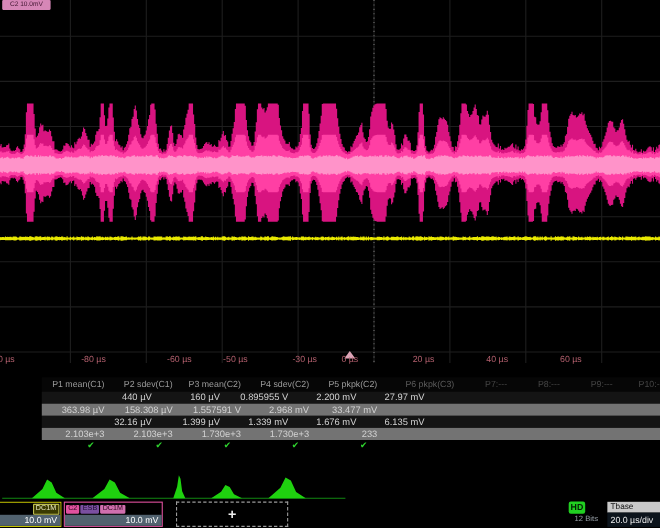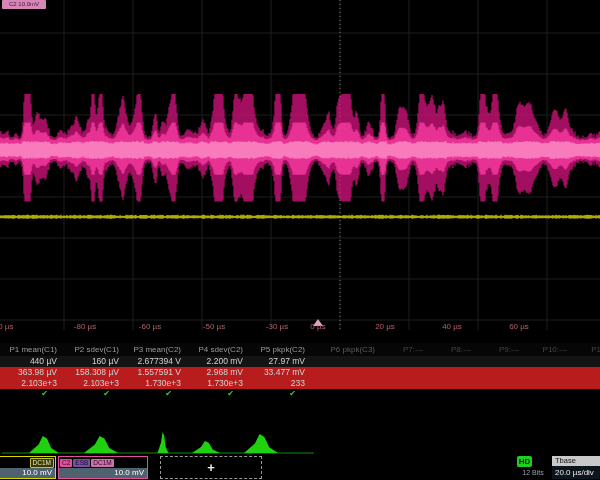--- a/index.html
+++ b/index.html
@@ -13,27 +13,27 @@
   
   .axis{position:absolute;left:0;top:319px;width:600px;height:16px;z-index:2;}
   .axis span{position:absolute;top:3px;font-size:8px;color:#b4606e;transform:translateX(-50%);
              white-space:nowrap;}
   .trig-marker{position:absolute;left:313px;top:0;width:0;height:0;
                border-left:5px solid transparent;border-right:5px solid transparent;
                border-bottom:7px solid #dca4b6;}
   
   .measure{position:absolute;left:0;top:343px;width:600px;height:88px;}
   .mrow{display:grid;grid-template-columns:62px 62px 62px 62px 62px 70px 48px 48px 48px 48px 48px;
-        height:11px;line-height:11px;}
+        height:11px;line-height:11px;margin-left:38px;}
   .mhead{height:13px;line-height:13px;background:#060606;}
   .th{color:#9b9b9b;font-size:8px;text-align:right;padding-right:5px;white-space:nowrap;overflow:hidden;}
   .th.semi{color:#5c5c5c;text-align:right;}
   .th.dim{color:#454545;}
-  .odd{background:#141414;}
-  .even{background:#b91c1c;}
+  .odd{background:#141414;padding-left:43px;}
+  .even{background:#737373;}
   .td{color:#d2d2d2;font-size:8.5px;text-align:right;padding-right:5px;white-space:nowrap;}
   .mcheck{height:9px;line-height:9px;background:#000;}
   .ck{color:#2ed32e;font-size:8px;text-align:right;padding-right:14px;}
   
   #histicons{position:absolute;left:0;top:431px;display:block;}
   
   .bbar{position:absolute;left:0;top:455px;width:600px;height:25px;background:#000;}
   .clip{position:absolute;overflow:hidden;}
   .c1clip{left:0;top:1px;width:56px;height:23px;}
   .c1box{position:absolute;right:0;top:0;width:95px;height:21px;border:1px solid #d9d900;}
@@ -84,21 +84,21 @@
       <path d="M0 138.0V160.8M1 137.4V161.4M2 138.7V160.2M3 138.6V160.3M4 138.5V160.4M5 138.5V160.4M6 137.8V160.9M7 137.7V161.1M8 137.2V161.5M9 139.0V159.9M10 139.7V159.2M11 140.0V159.0M12 139.7V159.3M13 139.9V159.1M14 139.5V159.4M15 138.6V160.2M16 138.2V160.6M17 138.9V160.0M18 139.3V159.6M19 140.2V158.8M20 140.1V158.9M21 139.2V159.7M22 137.6V161.2M23 133.8V164.6M24 125.8V171.7M25 122.6V174.7M26 122.6V174.7M27 122.6V174.7M28 122.6V174.7M29 122.6V174.7M30 122.6V174.7M31 126.5V171.2M32 131.8V166.4M33 134.9V163.6M34 134.4V164.1M35 133.5V164.9M36 131.3V166.9M37 129.9V168.1M38 130.6V167.5M39 130.4V167.6M40 132.7V165.6M41 132.4V165.8M42 132.6V165.6M43 132.9V165.4M44 132.9V165.4M45 132.1V166.1M46 132.6V165.6M47 134.5V163.9M48 136.4V162.3M49 136.4V162.3M50 139.3V159.6M51 139.3V159.7M52 139.5V159.5M53 139.9V159.1M54 140.0V159.0M55 140.1V158.9M56 139.9V159.1M57 139.4V159.5M58 137.9V160.9M59 138.1V160.8M60 137.0V161.7M61 137.1V161.6M62 137.4V161.4M63 138.0V160.8M64 138.6V160.2M65 137.8V160.9M66 138.7V160.2M67 138.9V160.0M68 136.8V161.9M69 137.4V161.3M70 136.4V162.2M71 135.5V163.0M72 135.1V163.4M73 135.5V163.1M74 134.7V163.8M75 132.9V165.4M76 131.3V166.8M77 131.9V166.3M78 133.4V165.0M79 134.5V164.0M80 135.8V162.8M81 135.9V162.7M82 138.3V160.5M83 137.3V161.4M84 137.6V161.2M85 137.2V161.5M86 136.4V162.2M87 134.0V164.4M88 132.7V165.5M89 132.7V165.5M90 131.9V166.3M91 127.6V170.1M92 122.6V174.7M93 122.6V174.7M94 122.6V174.7M95 126.9V170.8M96 130.8V167.3M97 130.7V167.3M98 128.1V169.7M99 124.1V173.3M100 122.6V174.7M101 122.6V174.7M102 122.6V174.7M103 127.7V170.1M104 132.9V165.4M105 136.4V162.2M106 135.6V162.9M107 136.5V162.2M108 137.5V161.2M109 137.8V161.0M110 138.7V160.2M111 138.2V160.6M112 139.7V159.3M113 138.7V160.2M114 138.3V160.5M115 137.4V161.3M116 136.3V162.3M117 134.0V164.4M118 131.7V166.5M119 131.2V166.9M120 128.3V169.5M121 127.4V170.3M122 124.6V172.9M123 123.3V174.0M124 125.2V172.4M125 128.3V169.6M126 130.3V167.7M127 131.5V166.6M128 133.9V164.5M129 134.9V163.5M130 135.3V163.3M131 134.4V164.1M132 133.9V164.5M133 132.4V165.8M134 130.8V167.2M135 128.4V169.5M136 126.8V170.8M137 123.1V174.2M138 122.6V174.7M139 122.6V174.7M140 122.6V174.7M141 124.8V172.7M142 130.0V168.0M143 133.7V164.7M144 137.3V161.4M145 139.1V159.8M146 139.0V159.9M147 139.8V159.2M148 140.3V158.7M149 139.3V159.7M150 140.1V158.9M151 139.4V159.5M152 137.4V161.4M153 135.1V163.4M154 132.4V165.8M155 130.9V167.2M156 130.6V167.5M157 133.4V164.9M158 136.9V161.8M159 138.1V160.7M160 137.4V161.4M161 135.7V162.9M162 133.8V164.6M163 133.6V164.8M164 134.1V164.3M165 134.1V164.3M166 135.1V163.4M167 132.1V166.1M168 130.4V167.6M169 127.8V170.0M170 126.4V171.3M171 124.9V172.6M172 122.6V174.7M173 122.6V174.7M174 122.6V174.7M175 122.6V174.7M176 126.7V171.0M177 130.1V167.9M178 135.0V163.5M179 137.7V161.1M180 139.2V159.7M181 139.3V159.6M182 139.2V159.8M183 139.1V159.8M184 138.9V160.0M185 138.1V160.7M186 137.4V161.4M187 136.9V161.8M188 136.6V162.0M189 137.4V161.4M190 136.7V161.9M191 137.7V161.1M192 137.4V161.4M193 138.3V160.5M194 138.1V160.7M195 137.6V161.2M196 138.2V160.6M197 138.4V160.4M198 138.3V160.5M199 135.9V162.7M200 136.3V162.3M201 135.1V163.4M202 133.8V164.5M203 132.7V165.6M204 134.3V164.1M205 134.1V164.3M206 135.9V162.7M207 136.5V162.2M208 138.4V160.5M209 138.3V160.6M210 136.2V162.4M211 133.6V164.7M212 131.6V166.6M213 129.4V168.6M214 124.7V172.8M215 122.6V174.7M216 122.6V174.7M217 122.6V174.7M218 122.6V174.7M219 122.6V174.7M220 122.6V174.7M221 122.6V174.7M222 122.6V174.7M223 123.4V173.9M224 128.6V169.2M225 132.4V165.8M226 134.5V163.9M227 136.1V162.5M228 136.7V162.0M229 138.0V160.8M230 137.9V160.9M231 136.6V162.1M232 132.8V165.5M233 129.5V168.5M234 124.7V172.8M235 122.6V174.7M236 122.6V174.7M237 122.6V174.7M238 124.1V173.3M239 124.7V172.8M240 124.2V173.2M241 125.9V171.7M242 125.2V172.3M243 124.0V173.4M244 122.6V174.7M245 122.6V174.7M246 122.6V174.7M247 122.6V174.7M248 122.6V174.7M249 122.6V174.7M250 122.6V174.7M251 122.6V174.7M252 122.6V174.7M253 123.1V174.2M254 127.9V169.9M255 130.7V167.4M256 132.3V165.9M257 134.5V163.9M258 135.5V163.1M259 136.1V162.5M260 137.2V161.5M261 137.3V161.4M262 137.3V161.4M263 136.6V162.0M264 138.4V160.5M265 138.9V160.0M266 139.0V159.9M267 139.4V159.5M268 139.3V159.6M269 138.2V160.6M270 138.7V160.2M271 138.0V160.8M272 136.6V162.1M273 133.7V164.7M274 131.5V166.6M275 125.4V172.1M276 122.6V174.7M277 122.6V174.7M278 122.6V174.7M279 122.6V174.7M280 122.6V174.7M281 126.4V171.2M282 133.9V164.5M283 137.7V161.1M284 138.8V160.1M285 139.2V159.7M286 139.0V159.9M287 138.4V160.5M288 137.1V161.6M289 135.3V163.3M290 132.7V165.6M291 129.9V168.1M292 127.1V170.6M293 122.8V174.5M294 122.6V174.7M295 122.6V174.7M296 122.6V174.7M297 122.6V174.7M298 122.6V174.7M299 122.6V174.7M300 122.6V174.7M301 122.6V174.7M302 122.6V174.7M303 122.6V174.7M304 122.6V174.7M305 122.6V174.7M306 124.5V172.9M307 128.0V169.8M308 131.1V167.0M309 133.6V164.7M310 135.5V163.0M311 137.3V161.4M312 138.3V160.5M313 138.7V160.2M314 139.7V159.3M315 139.9V159.1M316 140.4V158.7M317 139.9V159.1M318 140.1V158.9M319 138.1V160.7M320 138.5V160.3M321 137.2V161.5M322 136.3V162.4M323 135.5V163.1M324 134.3V164.1M325 134.1V164.3M326 133.2V165.2M327 131.2V166.9M328 130.4V167.6M329 129.6V168.4M330 133.1V165.2M331 135.0V163.5M332 135.6V163.0M333 136.7V162.0M334 136.4V162.3M335 134.9V163.6M336 132.0V166.2M337 127.3V170.4M338 125.6V171.9M339 124.2V173.2M340 123.3V174.0M341 122.9V174.4M342 122.7V174.6M343 122.6V174.7M344 122.6V174.7M345 122.6V174.7M346 122.6V174.7M347 122.6V174.7M348 122.6V174.7M349 122.6V174.7M350 122.6V174.7M351 124.6V172.9M352 128.9V169.0M353 131.4V166.8M354 131.8V166.4M355 131.8V166.4M356 129.5V168.4M357 130.2V167.9M358 132.1V166.1M359 134.1V164.3M360 137.5V161.3M361 139.3V159.7M362 139.5V159.5M363 139.3V159.6M364 139.0V159.9M365 137.2V161.5M366 137.9V160.9M367 135.4V163.2M368 133.9V164.5M369 133.9V164.5M370 134.8V163.7M371 136.2V162.4M372 136.1V162.5M373 136.9V161.8M374 139.6V159.3M375 139.6V159.4M376 139.9V159.1M377 139.9V159.1M378 139.5V159.4M379 137.8V161.0M380 133.1V165.2M381 125.7V171.8M382 122.6V174.7M383 122.6V174.7M384 122.6V174.7M385 126.7V171.0M386 134.5V163.9M387 138.1V160.7M388 139.8V159.2M389 140.0V159.0M390 140.5V158.6M391 140.0V159.0M392 139.5V159.5M393 139.7V159.3M394 139.0V159.9M395 137.7V161.1M396 134.8V163.7M397 133.0V165.3M398 130.4V167.6M399 128.4V169.5M400 127.6V170.2M401 127.9V169.9M402 128.3V169.5M403 127.7V170.1M404 128.1V169.7M405 128.6V169.2M406 129.1V168.8M407 130.4V167.7M408 133.0V165.3M409 134.6V163.9M410 136.4V162.2M411 138.4V160.5M412 138.4V160.4M413 139.8V159.2M414 138.2V160.7M415 138.4V160.4M416 136.4V162.2M417 134.1V164.3M418 130.3V167.7M419 126.2V171.4M420 122.6V174.7M421 122.6V174.7M422 122.6V174.7M423 122.6V174.7M424 122.9V174.3M425 125.3V172.2M426 126.4V171.3M427 127.5V170.2M428 126.8V170.9M429 126.5V171.1M430 125.4V172.2M431 124.1V173.3M432 123.0V174.3M433 124.7V172.8M434 126.8V170.9M435 127.1V170.6M436 130.2V167.8M437 130.3V167.8M438 128.4V169.4M439 127.0V170.7M440 127.4V170.4M441 127.5V170.3M442 126.7V170.9M443 125.3V172.3M444 126.8V170.9M445 130.3V167.7M446 133.0V165.3M447 135.8V162.7M448 136.8V161.8M449 137.4V161.3M450 137.9V160.9M451 138.4V160.4M452 138.5V160.3M453 137.2V161.5M454 139.0V159.9M455 138.1V160.7M456 139.4V159.5M457 139.3V159.6M458 139.5V159.4M459 138.7V160.2M460 139.0V159.9M461 138.8V160.1M462 138.3V160.5M463 138.3V160.5M464 137.9V160.9M465 137.4V161.3M466 137.1V161.6M467 138.5V160.3M468 139.0V159.9M469 137.6V161.2M470 139.3V159.6M471 138.3V160.5M472 139.6V159.4M473 139.8V159.2M474 139.2V159.7M475 139.4V159.5M476 139.0V159.9M477 138.1V160.7M478 135.7V162.8M479 130.7V167.3M480 125.0V172.5M481 122.6V174.7M482 122.6V174.7M483 122.6V174.7M484 122.6V174.7M485 122.8V174.4M486 127.5V170.3M487 127.7V170.1M488 130.0V168.0M489 130.3V167.7M490 130.2V167.8M491 129.1V168.8M492 125.9V171.7M493 122.6V174.7M494 122.6V174.7M495 122.6V174.7M496 122.6V174.7M497 122.6V174.7M498 125.1V172.4M499 129.6V168.3M500 132.9V165.4M501 134.9V163.6M502 137.1V161.6M503 138.1V160.7M504 138.4V160.4M505 138.7V160.2M506 138.7V160.1M507 138.2V160.6M508 138.3V160.5M509 138.5V160.4M510 137.7V161.1M511 138.3V160.5M512 137.4V161.4M513 136.8V161.9M514 134.4V164.1M515 133.8V164.6M516 131.2V166.9M517 128.1V169.7M518 127.1V170.6M519 126.5V171.2M520 125.7V171.9M521 126.8V170.9M522 127.0V170.7M523 126.8V170.8M524 127.7V170.1M525 127.5V170.3M526 127.0V170.7M527 126.3V171.4M528 126.4V171.2M529 125.8V171.8M530 126.9V170.8M531 126.4V171.2M532 128.9V169.0M533 130.4V167.6M534 131.7V166.5M535 132.4V165.8M536 133.3V165.0M537 134.0V164.4M538 134.9V163.6M539 136.2V162.4M540 137.3V161.4M541 137.3V161.5M542 138.8V160.1M543 138.9V160.0M544 139.6V159.4M545 138.3V160.5M546 138.9V160.0M547 138.3V160.5M548 136.5V162.1M549 135.6V162.9M550 134.4V164.1M551 133.1V165.2M552 131.3V166.8M553 129.7V168.3M554 128.9V169.0M555 128.9V169.0M556 129.2V168.7M557 129.3V168.7M558 131.3V166.8M559 131.8V166.4M560 132.9V165.3M561 132.4V165.8M562 132.3V165.9M563 131.3V166.8M564 129.6V168.3M565 128.7V169.2M566 128.4V169.5M567 130.0V168.0M568 132.0V166.2M569 134.2V164.2M570 135.8V162.8M571 136.5V162.1M572 136.2V162.4M573 137.6V161.2M574 138.7V160.2M575 137.6V161.2M576 139.5V159.4M577 139.7V159.2M578 139.1V159.8M579 140.0V159.0M580 140.5V158.6M581 140.2V158.8M582 140.2V158.8M583 139.2V159.7M584 140.5V158.5M585 139.8V159.2M586 140.1V158.9M587 140.0V159.0M588 139.4V159.6M589 138.7V160.2M590 138.4V160.5M591 138.2V160.6M592 138.5V160.3M593 139.8V159.2M594 138.5V160.3M595 140.3V158.8M596 139.5V159.5M597 138.4V160.5M598 139.0V159.9M599 137.8V161.0M600 137.4V161.3" stroke="#ff3fa4" stroke-width="1" fill="none"></path>
       <path d="M0 143.8V156.2M1 143.5V156.5M2 142.8V157.2M3 144.0V156.0M4 143.4V156.6M5 143.5V156.5M6 143.0V157.0M7 142.6V157.4M8 143.4V156.6M9 144.0V156.0M10 144.2V155.8M11 143.3V156.7M12 143.5V156.5M13 144.2V155.8M14 143.4V156.6M15 143.8V156.2M16 143.1V156.9M17 143.0V157.0M18 143.0V157.0M19 144.1V155.9M20 143.8V156.2M21 144.3V155.7M22 142.7V157.3M23 141.6V158.4M24 141.3V158.7M25 141.1V158.9M26 141.8V158.2M27 142.3V157.7M28 141.3V158.7M29 141.5V158.5M30 142.4V157.6M31 142.3V157.7M32 141.0V159.0M33 142.4V157.6M34 142.4V157.6M35 141.2V158.8M36 142.5V157.5M37 141.3V158.7M38 142.3V157.7M39 141.8V158.2M40 142.3V157.7M41 142.1V157.9M42 141.9V158.1M43 142.3V157.7M44 142.4V157.6M45 141.4V158.6M46 141.3V158.7M47 142.4V157.6M48 141.9V158.1M49 142.2V157.8M50 143.2V156.8M51 144.0V156.0M52 144.0V156.0M53 144.2V155.8M54 143.6V156.4M55 143.6V156.4M56 144.6V155.4M57 143.7V156.3M58 143.6V156.4M59 142.6V157.4M60 142.1V157.9M61 143.0V157.0M62 142.3V157.7M63 142.9V157.1M64 142.9V157.1M65 142.3V157.7M66 143.2V156.8M67 143.2V156.8M68 142.9V157.1M69 143.2V156.8M70 143.1V156.9M71 142.9V157.1M72 142.3V157.7M73 141.7V158.3M74 142.0V158.0M75 142.1V157.9M76 142.4V157.6M77 141.3V158.7M78 142.1V157.9M79 141.5V158.5M80 142.4V157.6M81 142.1V157.9M82 143.9V156.1M83 142.4V157.6M84 143.5V156.5M85 142.2V157.8M86 142.3V157.7M87 141.5V158.5M88 142.3V157.7M89 142.2V157.8M90 141.0V159.0M91 142.0V158.0M92 141.4V158.6M93 141.0V159.0M94 141.9V158.1M95 141.5V158.5M96 141.3V158.7M97 141.4V158.6M98 141.8V158.2M99 142.2V157.8M100 141.4V158.6M101 141.0V159.0M102 142.0V158.0M103 141.4V158.6M104 141.5V158.5M105 142.5V157.5M106 142.6V157.4M107 141.8V158.2M108 143.4V156.6M109 142.7V157.3M110 143.6V156.4M111 142.8V157.2M112 143.4V156.6M113 143.8V156.2M114 143.2V156.8M115 142.2V157.8M116 142.1V157.9M117 142.0V158.0M118 142.4V157.6M119 142.4V157.6M120 141.6V158.4M121 141.6V158.4M122 141.0V159.0M123 142.2V157.8M124 142.3V157.7M125 141.5V158.5M126 142.3V157.7M127 142.0V158.0M128 142.3V157.7M129 142.0V158.0M130 141.6V158.4M131 142.4V157.6M132 142.2V157.8M133 141.0V159.0M134 141.9V158.1M135 142.0V158.0M136 141.6V158.4M137 141.1V158.9M138 141.2V158.8M139 142.3V157.7M140 142.3V157.7M141 142.3V157.7M142 141.1V158.9M143 141.2V158.8M144 142.8V157.2M145 143.8V156.2M146 143.1V156.9M147 143.9V156.1M148 143.6V156.4M149 144.2V155.8M150 143.4V156.6M151 143.3V156.7M152 143.0V157.0M153 141.7V158.3M154 141.1V158.9M155 141.8V158.2M156 141.7V158.3M157 141.8V158.2M158 142.7V157.3M159 142.8V157.2M160 143.2V156.8M161 142.1V157.9M162 141.7V158.3M163 141.3V158.7M164 141.5V158.5M165 141.9V158.1M166 142.6V157.4M167 141.3V158.7M168 141.0V159.0M169 141.7V158.3M170 142.1V157.9M171 142.1V157.9M172 141.8V158.2M173 141.3V158.7M174 141.8V158.2M175 142.0V158.0M176 142.4V157.6M177 141.5V158.5M178 142.2V157.8M179 142.7V157.3M180 144.0V156.0M181 142.9V157.1M182 143.5V156.5M183 143.5V156.5M184 143.1V156.9M185 143.6V156.4M186 142.4V157.6M187 143.3V156.7M188 142.1V157.9M189 143.2V156.8M190 142.3V157.7M191 142.6V157.4M192 142.8V157.2M193 143.5V156.5M194 143.8V156.2M195 143.2V156.8M196 143.9V156.1M197 143.8V156.2M198 143.5V156.5M199 142.5V157.5M200 142.5V157.5M201 141.7V158.3M202 141.4V158.6M203 141.7V158.3M204 142.2V157.8M205 142.4V157.6M206 142.3V157.7M207 142.9V157.1M208 143.9V156.1M209 143.4V156.6M210 142.8V157.2M211 141.2V158.8M212 141.6V158.4M213 141.8V158.2M214 141.9V158.1M215 141.3V158.7M216 141.2V158.8M217 142.2V157.8M218 142.1V157.9M219 142.4V157.6M220 142.5V157.5M221 142.0V158.0M222 142.4V157.6M223 142.1V157.9M224 141.7V158.3M225 141.7V158.3M226 141.4V158.6M227 142.2V157.8M228 143.0V157.0M229 143.5V156.5M230 142.8V157.2M231 143.3V156.7M232 142.4V157.6M233 141.9V158.1M234 141.7V158.3M235 141.8V158.2M236 141.9V158.1M237 141.5V158.5M238 141.2V158.8M239 142.2V157.8M240 141.6V158.4M241 141.8V158.2M242 141.5V158.5M243 142.2V157.8M244 141.5V158.5M245 142.1V157.9M246 141.9V158.1M247 142.3V157.7M248 141.4V158.6M249 141.0V159.0M250 141.5V158.5M251 142.3V157.7M252 142.4V157.6M253 141.4V158.6M254 141.3V158.7M255 141.8V158.2M256 141.9V158.1M257 142.3V157.7M258 142.8V157.2M259 143.1V156.9M260 142.6V157.4M261 143.1V156.9M262 143.5V156.5M263 142.7V157.3M264 143.5V156.5M265 143.6V156.4M266 143.9V156.1M267 143.7V156.3M268 143.7V156.3M269 143.7V156.3M270 143.1V156.9M271 143.4V156.6M272 142.1V157.9M273 141.5V158.5M274 141.8V158.2M275 141.6V158.4M276 142.2V157.8M277 141.3V158.7M278 141.7V158.3M279 141.3V158.7M280 141.2V158.8M281 141.7V158.3M282 141.8V158.2M283 143.5V156.5M284 144.1V155.9M285 144.2V155.8M286 143.3V156.7M287 142.9V157.1M288 143.4V156.6M289 142.3V157.7M290 142.1V157.9M291 141.3V158.7M292 142.4V157.6M293 142.3V157.7M294 141.3V158.7M295 141.6V158.4M296 141.5V158.5M297 141.2V158.8M298 142.2V157.8M299 141.2V158.8M300 141.1V158.9M301 142.0V158.0M302 141.7V158.3M303 142.1V157.9M304 142.1V157.9M305 141.6V158.4M306 141.0V159.0M307 141.3V158.7M308 142.3V157.7M309 141.6V158.4M310 142.4V157.6M311 142.9V157.1M312 143.2V156.8M313 143.8V156.2M314 144.4V155.6M315 143.5V156.5M316 144.8V155.2M317 144.4V155.6M318 144.0V156.0M319 143.4V156.6M320 143.1V156.9M321 142.3V157.7M322 142.2V157.8M323 141.7V158.3M324 141.9V158.1M325 141.4V158.6M326 142.5V157.5M327 141.9V158.1M328 141.2V158.8M329 141.7V158.3M330 142.3V157.7M331 142.4V157.6M332 142.7V157.3M333 142.3V157.7M334 142.4V157.6M335 142.3V157.7M336 141.5V158.5M337 141.5V158.5M338 142.3V157.7M339 141.9V158.1M340 142.3V157.7M341 141.2V158.8M342 142.2V157.8M343 141.9V158.1M344 142.4V157.6M345 141.4V158.6M346 141.4V158.6M347 141.2V158.8M348 142.5V157.5M349 142.4V157.6M350 141.4V158.6M351 141.0V159.0M352 142.4V157.6M353 141.4V158.6M354 142.0V158.0M355 142.3V157.7M356 142.4V157.6M357 141.9V158.1M358 141.4V158.6M359 142.4V157.6M360 142.7V157.3M361 143.7V156.3M362 143.9V156.1M363 143.8V156.2M364 143.0V157.0M365 142.3V157.7M366 143.1V156.9M367 142.1V157.9M368 141.6V158.4M369 141.6V158.4M370 141.4V158.6M371 142.6V157.4M372 143.0V157.0M373 142.2V157.8M374 143.5V156.5M375 143.0V157.0M376 144.3V155.7M377 144.0V156.0M378 143.3V156.7M379 142.8V157.2M380 141.7V158.3M381 141.9V158.1M382 141.8V158.2M383 141.2V158.8M384 142.3V157.7M385 141.4V158.6M386 141.1V158.9M387 143.4V156.6M388 144.5V155.5M389 144.1V155.9M390 144.7V155.3M391 144.3V155.7M392 143.5V156.5M393 143.6V156.4M394 144.1V155.9M395 142.9V157.1M396 142.4V157.6M397 142.1V157.9M398 142.3V157.7M399 141.1V158.9M400 142.3V157.7M401 141.2V158.8M402 141.7V158.3M403 141.9V158.1M404 141.2V158.8M405 141.3V158.7M406 141.6V158.4M407 141.6V158.4M408 142.3V157.7M409 142.5V157.5M410 142.0V158.0M411 142.8V157.2M412 143.7V156.3M413 143.9V156.1M414 143.1V156.9M415 143.3V156.7M416 143.1V156.9M417 142.2V157.8M418 141.5V158.5M419 142.2V157.8M420 142.2V157.8M421 141.2V158.8M422 141.3V158.7M423 141.9V158.1M424 142.1V157.9M425 141.3V158.7M426 141.9V158.1M427 142.4V157.6M428 142.1V157.9M429 141.7V158.3M430 142.4V157.6M431 142.5V157.5M432 141.4V158.6M433 141.7V158.3M434 142.5V157.5M435 141.6V158.4M436 141.7V158.3M437 141.3V158.7M438 142.0V158.0M439 142.5V157.5M440 142.1V157.9M441 142.4V157.6M442 141.8V158.2M443 142.3V157.7M444 142.3V157.7M445 141.2V158.8M446 141.3V158.7M447 143.0V157.0M448 143.3V156.7M449 142.9V157.1M450 143.3V156.7M451 143.5V156.5M452 143.6V156.4M453 142.1V157.9M454 143.7V156.3M455 143.6V156.4M456 143.0V157.0M457 143.4V156.6M458 144.0V156.0M459 142.8V157.2M460 143.9V156.1M461 143.4V156.6M462 142.6V157.4M463 143.5V156.5M464 142.8V157.2M465 143.3V156.7M466 143.1V156.9M467 143.7V156.3M468 143.1V156.9M469 142.7V157.3M470 143.1V156.9M471 142.6V157.4M472 144.1V155.9M473 143.4V156.6M474 143.0V157.0M475 144.2V155.8M476 143.0V157.0M477 143.9V156.1M478 142.5V157.5M479 141.9V158.1M480 141.0V159.0M481 141.6V158.4M482 142.0V158.0M483 142.1V157.9M484 142.2V157.8M485 141.8V158.2M486 142.4V157.6M487 142.2V157.8M488 141.4V158.6M489 141.1V158.9M490 142.2V157.8M491 141.7V158.3M492 141.7V158.3M493 141.8V158.2M494 142.3V157.7M495 141.3V158.7M496 142.0V158.0M497 141.8V158.2M498 141.1V158.9M499 142.3V157.7M500 141.3V158.7M501 141.4V158.6M502 142.6V157.4M503 143.6V156.4M504 143.4V156.6M505 142.8V157.2M506 142.8V157.2M507 143.2V156.8M508 143.5V156.5M509 143.7V156.3M510 142.3V157.7M511 143.9V156.1M512 143.0V157.0M513 143.1V156.9M514 141.9V158.1M515 142.2V157.8M516 142.3V157.7M517 141.3V158.7M518 142.5V157.5M519 142.0V158.0M520 142.0V158.0M521 142.1V157.9M522 142.3V157.7M523 141.9V158.1M524 141.7V158.3M525 141.3V158.7M526 142.2V157.8M527 141.0V159.0M528 141.5V158.5M529 142.3V157.7M530 141.0V159.0M531 141.6V158.4M532 141.9V158.1M533 142.3V157.7M534 141.2V158.8M535 142.2V157.8M536 142.1V157.9M537 141.6V158.4M538 142.2V157.8M539 142.0V158.0M540 142.9V157.1M541 142.9V157.1M542 144.1V155.9M543 143.0V157.0M544 143.4V156.6M545 142.7V157.3M546 142.9V157.1M547 143.0V157.0M548 143.1V156.9M549 142.8V157.2M550 141.6V158.4M551 141.3V158.7M552 141.2V158.8M553 141.4V158.6M554 141.2V158.8M555 141.1V158.9M556 142.0V158.0M557 142.0V158.0M558 141.2V158.8M559 141.5V158.5M560 142.2V157.8M561 141.6V158.4M562 141.9V158.1M563 141.5V158.5M564 142.4V157.6M565 141.8V158.2M566 141.1V158.9M567 141.3V158.7M568 142.5V157.5M569 141.3V158.7M570 142.4V157.6M571 143.0V157.0M572 142.1V157.9M573 143.6V156.4M574 142.8V157.2M575 143.6V156.4M576 144.1V155.9M577 144.0V156.0M578 143.9V156.1M579 144.4V155.6M580 144.0V156.0M581 143.7V156.3M582 143.7V156.3M583 143.6V156.4M584 144.3V155.7M585 143.2V156.8M586 143.8V156.2M587 143.2V156.8M588 143.9V156.1M589 143.6V156.4M590 143.8V156.2M591 142.7V157.3M592 142.9V157.1M593 143.6V156.4M594 143.4V156.6M595 144.4V155.6M596 143.1V156.9M597 143.0V157.0M598 143.0V157.0M599 143.3V156.7M600 142.2V157.8" stroke="#ff9ccd" stroke-width="1" fill="none" opacity="0.9"></path>
       <path d="M0 215.4V218.3M1 215.6V218.1M2 215.5V218.2M3 215.5V218.2M4 215.6V218.1M5 215.1V218.5M6 215.4V218.3M7 215.3V218.3M8 215.4V218.3M9 215.2V218.5M10 215.3V218.4M11 215.6V218.2M12 215.1V218.5M13 214.9V218.7M14 215.1V218.6M15 215.3V218.4M16 215.9V217.9M17 215.9V217.9M18 215.0V218.6M19 214.9V218.7M20 215.4V218.3M21 215.3V218.4M22 215.5V218.2M23 214.9V218.7M24 215.3V218.4M25 215.2V218.5M26 215.4V218.3M27 214.7V218.8M28 214.7V218.8M29 215.3V218.4M30 215.4V218.3M31 215.9V217.9M32 214.9V218.7M33 214.8V218.8M34 215.0V218.6M35 215.2V218.5M36 215.1V218.5M37 214.7V218.8M38 215.7V218.1M39 215.5V218.2M40 215.5V218.2M41 215.0V218.6M42 215.7V218.0M43 215.1V218.6M44 215.2V218.5M45 215.2V218.5M46 215.9V217.9M47 215.1V218.5M48 215.2V218.5M49 216.0V217.8M50 215.3V218.4M51 214.7V218.8M52 215.0V218.6M53 215.5V218.2M54 215.3V218.3M55 215.5V218.2M56 214.9V218.7M57 214.9V218.7M58 215.6V218.1M59 215.4V218.3M60 215.8V218.0M61 214.7V218.8M62 216.0V217.8M63 215.8V217.9M64 215.3V218.4M65 216.0V217.8M66 215.7V218.0M67 214.9V218.6M68 215.9V217.9M69 216.0V217.8M70 215.0V218.6M71 215.5V218.2M72 215.4V218.3M73 215.7V218.0M74 214.7V218.8M75 215.2V218.5M76 215.2V218.5M77 215.8V217.9M78 215.3V218.4M79 215.7V218.1M80 214.7V218.8M81 215.4V218.3M82 215.9V217.9M83 215.6V218.1M84 215.1V218.5M85 215.8V218.0M86 215.4V218.3M87 215.7V218.1M88 214.8V218.7M89 214.9V218.6M90 215.0V218.6M91 214.8V218.7M92 215.6V218.1M93 215.2V218.5M94 215.7V218.1M95 215.8V218.0M96 215.2V218.5M97 215.6V218.1M98 215.2V218.5M99 215.8V218.0M100 214.9V218.7M101 215.2V218.5M102 215.7V218.1M103 215.9V217.9M104 215.5V218.2M105 215.3V218.4M106 215.5V218.2M107 215.1V218.5M108 214.7V218.8M109 215.8V218.0M110 214.8V218.8M111 214.7V218.8M112 215.0V218.6M113 215.4V218.3M114 215.3V218.3M115 215.1V218.5M116 215.9V217.9M117 215.7V218.0M118 215.8V218.0M119 216.0V217.8M120 215.1V218.5M121 215.9V217.8M122 215.8V217.9M123 215.8V218.0M124 216.0V217.8M125 215.7V218.0M126 214.9V218.7M127 215.3V218.4M128 214.8V218.8M129 215.8V218.0M130 215.0V218.6M131 215.1V218.5M132 214.9V218.7M133 215.5V218.2M134 215.9V217.9M135 214.9V218.6M136 215.1V218.5M137 215.9V217.8M138 215.9V217.9M139 215.9V217.9M140 215.0V218.6M141 214.9V218.7M142 215.3V218.4M143 215.0V218.6M144 215.0V218.6M145 215.1V218.6M146 214.9V218.7M147 215.1V218.5M148 215.9V217.9M149 215.7V218.0M150 215.9V217.9M151 215.1V218.5M152 214.8V218.7M153 215.5V218.2M154 214.7V218.8M155 215.0V218.6M156 215.8V218.0M157 215.6V218.1M158 215.0V218.6M159 215.5V218.2M160 214.8V218.8M161 215.2V218.4M162 214.9V218.7M163 214.9V218.7M164 215.8V218.0M165 216.0V217.8M166 215.8V217.9M167 215.0V218.6M168 215.3V218.3M169 215.2V218.4M170 215.6V218.1M171 215.3V218.4M172 215.1V218.5M173 215.2V218.4M174 215.2V218.4M175 215.2V218.5M176 215.0V218.6M177 215.2V218.5M178 214.7V218.8M179 216.0V217.8M180 215.6V218.2M181 215.5V218.2M182 215.7V218.1M183 214.8V218.7M184 214.8V218.8M185 215.7V218.1M186 215.6V218.1M187 215.1V218.5M188 215.4V218.3M189 215.4V218.2M190 215.6V218.1M191 215.8V217.9M192 215.5V218.2M193 215.6V218.1M194 215.0V218.6M195 215.9V217.9M196 215.2V218.4M197 215.9V217.9M198 215.3V218.3M199 215.9V217.9M200 215.6V218.1M201 215.9V217.9M202 215.1V218.5M203 214.8V218.7M204 214.7V218.8M205 215.2V218.5M206 215.9V217.9M207 215.6V218.1M208 215.3V218.4M209 215.8V218.0M210 215.9V217.9M211 214.7V218.8M212 215.2V218.4M213 215.0V218.6M214 215.5V218.2M215 215.7V218.1M216 215.9V217.9M217 215.7V218.1M218 215.2V218.4M219 215.7V218.0M220 214.7V218.8M221 215.3V218.4M222 215.0V218.6M223 214.9V218.7M224 215.6V218.1M225 215.9V217.9M226 214.8V218.8M227 215.5V218.2M228 215.4V218.3M229 215.1V218.5M230 214.9V218.7M231 215.7V218.1M232 215.3V218.3M233 215.7V218.1M234 215.8V218.0M235 215.9V217.9M236 215.8V218.0M237 215.0V218.6M238 215.2V218.4M239 215.9V217.9M240 215.6V218.1M241 214.7V218.8M242 215.5V218.2M243 214.7V218.8M244 214.8V218.7M245 215.8V218.0M246 215.6V218.1M247 215.0V218.6M248 214.8V218.7M249 215.3V218.3M250 214.9V218.7M251 215.4V218.3M252 215.5V218.2M253 216.0V217.8M254 215.8V218.0M255 215.8V218.0M256 215.7V218.0M257 215.2V218.5M258 214.8V218.7M259 215.3V218.4M260 215.2V218.4M261 215.3V218.3M262 215.0V218.6M263 215.1V218.6M264 214.7V218.8M265 215.9V217.8M266 215.1V218.5M267 215.6V218.1M268 215.7V218.0M269 215.4V218.2M270 215.5V218.2M271 216.0V217.8M272 215.6V218.1M273 215.9V217.9M274 215.1V218.5M275 215.1V218.5M276 214.9V218.7M277 215.7V218.1M278 215.3V218.3M279 215.7V218.0M280 215.4V218.2M281 215.1V218.5M282 215.7V218.0M283 215.9V217.8M284 215.4V218.3M285 216.0V217.8M286 215.9V217.9M287 215.3V218.4M288 215.7V218.1M289 215.4V218.3M290 215.9V217.9M291 216.0V217.8M292 215.3V218.4M293 214.9V218.7M294 215.2V218.4M295 215.9V217.9M296 215.4V218.3M297 215.7V218.0M298 215.4V218.3M299 214.9V218.7M300 215.8V218.0M301 215.6V218.1M302 215.1V218.5M303 215.5V218.2M304 215.6V218.1M305 216.0V217.8M306 215.2V218.4M307 215.9V217.9M308 214.9V218.6M309 216.0V217.8M310 215.2V218.4M311 214.9V218.7M312 215.9V217.8M313 215.4V218.3M314 215.9V217.9M315 215.7V218.0M316 215.3V218.4M317 214.8V218.7M318 215.7V218.0M319 215.1V218.5M320 215.4V218.3M321 215.0V218.6M322 215.2V218.4M323 215.3V218.4M324 215.4V218.3M325 215.5V218.2M326 215.7V218.1M327 215.8V217.9M328 215.1V218.5M329 215.7V218.1M330 215.0V218.6M331 215.0V218.6M332 215.9V217.9M333 214.9V218.7M334 215.9V217.9M335 215.0V218.6M336 216.0V217.8M337 215.4V218.3M338 215.4V218.3M339 215.7V218.1M340 215.8V217.9M341 215.9V217.9M342 215.8V218.0M343 215.3V218.3M344 215.3V218.4M345 215.3V218.4M346 215.4V218.2M347 215.5V218.2M348 215.9V217.9M349 214.8V218.7M350 215.8V218.0M351 215.4V218.3M352 214.7V218.8M353 215.3V218.4M354 215.9V217.9M355 215.9V217.9M356 215.3V218.3M357 215.3V218.3M358 215.2V218.4M359 215.4V218.3M360 215.4V218.3M361 214.8V218.7M362 215.3V218.3M363 215.7V218.0M364 215.5V218.2M365 215.0V218.6M366 215.9V217.9M367 215.3V218.3M368 215.8V218.0M369 215.4V218.3M370 215.9V217.9M371 215.8V217.9M372 215.1V218.5M373 215.6V218.1M374 215.8V218.0M375 215.1V218.5M376 214.8V218.7M377 215.8V218.0M378 215.1V218.5M379 214.8V218.8M380 215.0V218.6M381 215.2V218.4M382 214.8V218.8M383 214.9V218.7M384 215.4V218.3M385 215.8V218.0M386 214.9V218.7M387 215.6V218.1M388 215.5V218.2M389 216.0V217.8M390 214.7V218.8M391 215.5V218.2M392 214.8V218.8M393 215.4V218.3M394 215.5V218.2M395 215.7V218.1M396 215.7V218.1M397 215.7V218.0M398 215.3V218.4M399 215.6V218.1M400 215.0V218.6M401 214.9V218.7M402 215.2V218.4M403 215.5V218.2M404 215.8V217.9M405 215.2V218.4M406 215.2V218.4M407 215.7V218.0M408 215.1V218.5M409 215.8V218.0M410 215.7V218.0M411 215.7V218.0M412 214.7V218.8M413 215.2V218.4M414 215.3V218.3M415 215.4V218.3M416 215.6V218.1M417 215.6V218.1M418 215.9V217.9M419 215.9V217.9M420 215.9V217.9M421 215.1V218.6M422 215.5V218.2M423 215.2V218.5M424 215.9V217.9M425 215.9V217.9M426 215.6V218.1M427 214.8V218.7M428 215.9V217.9M429 215.8V217.9M430 215.5V218.2M431 215.4V218.3M432 215.5V218.2M433 215.4V218.3M434 214.7V218.8M435 215.7V218.1M436 215.4V218.2M437 215.6V218.1M438 214.7V218.8M439 214.7V218.8M440 214.9V218.7M441 215.5V218.2M442 215.0V218.6M443 215.0V218.6M444 215.0V218.6M445 215.2V218.5M446 215.5V218.2M447 215.0V218.6M448 214.8V218.7M449 215.1V218.5M450 215.5V218.2M451 214.9V218.7M452 215.8V217.9M453 215.2V218.4M454 215.5V218.2M455 216.0V217.8M456 215.6V218.1M457 215.9V217.9M458 215.4V218.3M459 215.2V218.5M460 215.3V218.3M461 214.9V218.7M462 215.8V218.0M463 215.0V218.6M464 215.3V218.4M465 215.4V218.3M466 215.5V218.2M467 215.1V218.5M468 214.8V218.7M469 215.7V218.0M470 215.7V218.0M471 214.8V218.8M472 215.6V218.1M473 215.5V218.2M474 215.9V217.9M475 215.7V218.1M476 215.5V218.2M477 215.1V218.5M478 214.8V218.8M479 215.1V218.5M480 215.5V218.2M481 215.5V218.2M482 215.3V218.3M483 215.8V217.9M484 216.0V217.8M485 215.1V218.5M486 214.7V218.8M487 214.8V218.7M488 215.7V218.1M489 215.0V218.6M490 215.8V218.0M491 215.0V218.6M492 215.7V218.0M493 215.1V218.5M494 216.0V217.8M495 215.3V218.3M496 214.7V218.8M497 215.3V218.3M498 216.0V217.8M499 215.7V218.0M500 215.9V217.8M501 214.8V218.8M502 215.9V217.9M503 215.9V217.9M504 215.7V218.0M505 214.7V218.8M506 215.4V218.3M507 214.9V218.7M508 215.1V218.6M509 215.5V218.2M510 214.8V218.8M511 215.1V218.5M512 215.0V218.6M513 215.7V218.0M514 215.9V217.9M515 215.6V218.1M516 215.0V218.6M517 215.2V218.5M518 214.8V218.8M519 216.0V217.8M520 215.8V217.9M521 214.7V218.8M522 215.1V218.5M523 215.4V218.3M524 215.4V218.3M525 216.0V217.8M526 215.1V218.5M527 215.6V218.1M528 215.7V218.1M529 215.2V218.4M530 215.9V217.9M531 216.0V217.8M532 215.2V218.5M533 215.6V218.1M534 215.1V218.5M535 215.5V218.2M536 214.9V218.7M537 215.3V218.3M538 215.8V218.0M539 215.3V218.4M540 215.6V218.1M541 215.5V218.2M542 215.7V218.1M543 215.3V218.3M544 215.9V217.9M545 215.5V218.2M546 215.2V218.4M547 216.0V217.8M548 215.3V218.4M549 215.3V218.4M550 215.8V217.9M551 215.8V218.0M552 215.4V218.3M553 215.0V218.6M554 215.8V217.9M555 215.5V218.2M556 214.8V218.7M557 215.2V218.5M558 215.7V218.0M559 215.0V218.6M560 215.4V218.3M561 215.7V218.0M562 215.9V217.9M563 215.1V218.5M564 215.5V218.2M565 215.9V217.9M566 215.0V218.6M567 216.0V217.8M568 215.8V217.9M569 215.1V218.5M570 215.1V218.5M571 215.2V218.5M572 215.2V218.4M573 215.5V218.2M574 214.8V218.8M575 215.2V218.4M576 215.2V218.5M577 215.3V218.3M578 215.0V218.6M579 215.9V217.9M580 215.4V218.3M581 215.1V218.5M582 215.7V218.0M583 215.7V218.1M584 215.3V218.3M585 215.2V218.5M586 215.2V218.4M587 214.7V218.8M588 215.0V218.6M589 215.0V218.6M590 215.0V218.6M591 215.0V218.6M592 215.6V218.2M593 215.4V218.3M594 215.7V218.0M595 215.9V217.9M596 214.9V218.7M597 215.6V218.1M598 215.7V218.1M599 215.0V218.6M600 215.3V218.3" stroke="#e8e800" stroke-width="1" fill="none"></path>
     </svg>
   <div class="grid-tag">C2 10.0mV</div>
 
   <div class="axis">
     <div class="trig-marker"></div>
     <span style="left:0px">-100 µs</span>
     <span style="left:85px">-80 µs</span>
-    <span style="left:150px">-60 µs</span>
+    <span style="left:163px">-60 µs</span>
     <span style="left:214px">-50 µs</span>
     <span style="left:277px">-30 µs</span>
     <span style="left:318px">0 µs</span>
     <span style="left:385px">20 µs</span>
     <span style="left:452px">40 µs</span>
     <span style="left:519px">60 µs</span>
   </div>
 
   <div class="measure">
     <div class="mrow mhead">
@@ -110,30 +110,37 @@
       <div class="th semi">P6 pkpk(C3)</div>
       <div class="th dim">P7:---</div>
       <div class="th dim">P8:---</div>
       <div class="th dim">P9:---</div>
       <div class="th dim">P10:---</div>
       <div class="th dim">P11:---</div>
     </div>
     <div class="mrow odd">
       <div class="td">440 µV</div>
       <div class="td">160 µV</div>
-      <div class="td">2.677394 V</div>
+      <div class="td">0.895955 V</div>
       <div class="td">2.200 mV</div>
       <div class="td">27.97 mV</div>
     </div>
     <div class="mrow even">
       <div class="td">363.98 µV</div>
       <div class="td">158.308 µV</div>
       <div class="td">1.557591 V</div>
       <div class="td">2.968 mV</div>
       <div class="td">33.477 mV</div>
+    </div>
+    <div class="mrow odd">
+      <div class="td">32.16 µV</div>
+      <div class="td">1.399 µV</div>
+      <div class="td">1.339 mV</div>
+      <div class="td">1.676 mV</div>
+      <div class="td">6.135 mV</div>
     </div>
     <div class="mrow even">
       <div class="td">2.103e+3</div>
       <div class="td">2.103e+3</div>
       <div class="td">1.730e+3</div>
       <div class="td">1.730e+3</div>
       <div class="td">233</div>
     </div>
     <div class="mrow mcheck">
       <div class="ck">✔</div>

